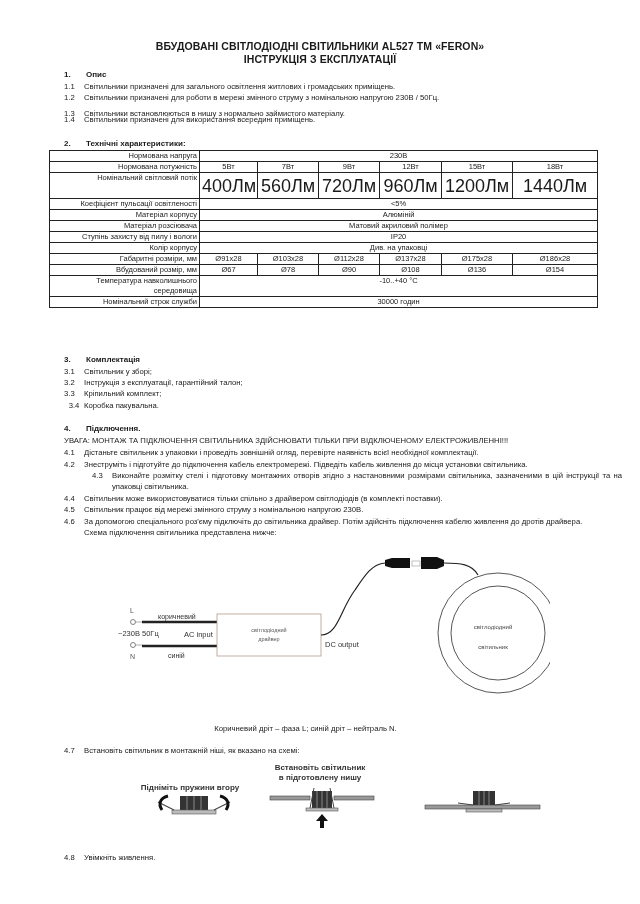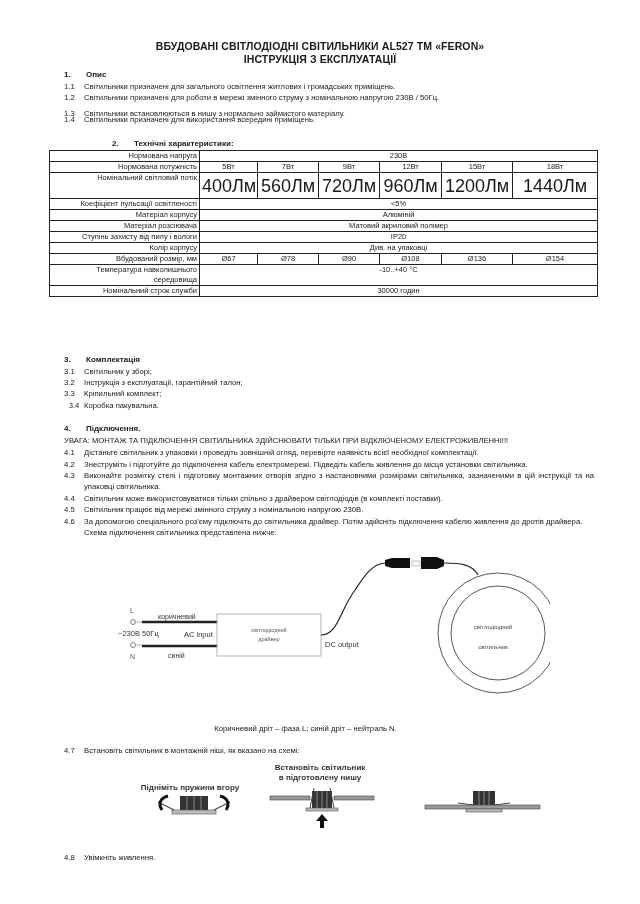--- a/index.html
+++ b/index.html
@@ -40,21 +40,21 @@
 </div>
 
 <div class="sec-head" style="top:70px;">
   <span class="num">1.</span><span>Опис</span>
 </div>
 <div class="item" style="top:81px;"><span class="num">1.1</span><span>Світильники призначені для загального освітлення житлових і громадських приміщень.</span></div>
 <div class="item" style="top:92px;"><span class="num">1.2</span><span>Світильники призначені для роботи в мережі змінного струму з номінальною напругою 230В / 50Гц.</span></div>
 <div class="item" style="top:108px;"><span class="num">1.3</span><span>Світильники встановлюються в нишу з нормально займистого матеріалу.</span></div>
 <div class="item" style="top:114px;"><span class="num">1.4</span><span>Світильники призначені для використання всередині приміщень.</span></div>
 
-<div class="sec-head" style="top:139px;margin-left:48px;">
+<div class="sec-head" style="top:139px;">
   <span class="num">2.</span><span>Технічні характеристики:</span>
 </div>
 
 <table class="specs">
   <colgroup>
     <col style="width:150px">
       <col style="width:58px">
       <col style="width:61px">
       <col style="width:61px">
       <col style="width:62px">
@@ -98,20 +98,29 @@
   </tr>
   <tr>
     <td class="lbl">Ступінь захисту від пилу і вологи</td>
         <td colspan="6">IP20</td>
   </tr>
   <tr>
     <td class="lbl">Колір корпусу</td>
         <td colspan="6">Див. на упаковці</td>
   </tr>
   <tr>
+    <td class="lbl">Габаритні розміри, мм</td>
+    <td>Ø91x28</td>
+        <td>Ø103x28</td>
+        <td>Ø112x28</td>
+    <td>Ø137x28</td>
+        <td>Ø175x28</td>
+        <td>Ø186x28</td>
+  </tr>
+  <tr>
     <td class="lbl">Вбудований розмір, мм</td>
     <td>Ø67</td>
         <td>Ø78</td>
         <td>Ø90</td>
     <td>Ø108</td>
         <td>Ø136</td>
         <td>Ø154</td>
   </tr>
   <tr class="tall">
     <td class="lbl">Температура навколишнього середовища</td>
@@ -131,21 +140,21 @@
 <div class="item" style="top:377px;"><span class="num">3.2</span><span>Інструкція з експлуатації, гарантійний талон;</span></div>
 <div class="item" style="top:388px;"><span class="num">3.3</span><span>Кріпильний комплект;</span></div>
 <div class="item" style="top:400px;text-align:center;"><span class="num">3.4</span><span>Коробка пакувальна.</span></div>
 
 <div class="sec-head" style="top:424px;">
   <span class="num">4.</span><span>Підключення.</span>
 </div>
 <div class="warn" style="top:436px;">УВАГА: МОНТАЖ ТА ПІДКЛЮЧЕННЯ СВІТИЛЬНИКА ЗДІЙСНЮВАТИ ТІЛЬКИ ПРИ ВІДКЛЮЧЕНОМУ ЕЛЕКТРОЖИВЛЕННІ!!!</div>
 <div class="item" style="top:447px;"><span class="num">4.1</span><span>Дістаньте світильник з упаковки і проведіть зовнішній огляд, перевірте наявність всієї необхідної комплектації.</span></div>
 <div class="item" style="top:459px;"><span class="num">4.2</span><span>Знеструміть і підготуйте до підключення кабель електромережі. Підведіть кабель живлення до місця установки світильника.</span></div>
-<div class="item wrap" style="top:470px; text-align:justify;">
+<div class="item wrap" style="top:470px; text-align:justify;margin-left:28px;">
   <span class="cont"><span class="num" style="text-indent:0">4.3</span><span>Виконайте розмітку стелі і підготовку монтажних отворів згідно з настановними розмірами світильника, зазначеними в цій інструкції та на упаковці світильника.</span></span>
 </div>
 <div class="item" style="top:493px;"><span class="num">4.4</span><span>Світильник може використовуватися тільки спільно з драйвером світлодіодів (в комплекті поставки).</span></div>
 <div class="item" style="top:504px;"><span class="num">4.5</span><span>Світильник працює від мережі змінного струму з номінальною напругою 230В.</span></div>
 <div class="item wrap" style="top:516px;">
   <span class="cont"><span class="num" style="text-indent:0">4.6</span><span>За допомогою спеціального роз'єму підключіть до світильника драйвер. Потім здійсніть підключення кабелю живлення до дротів драйвера. Схема підключення світильника представлена нижче:</span></span>
 </div>
 
 <svg style="left:110px; top:550px;" width="440" height="160" viewBox="0 0 440 160">
 

